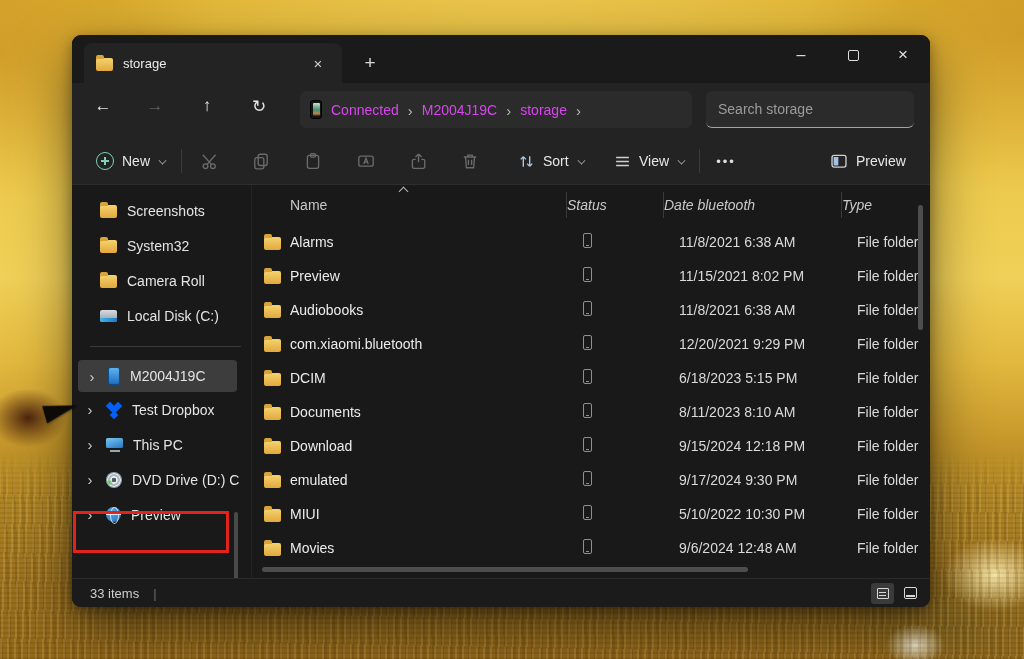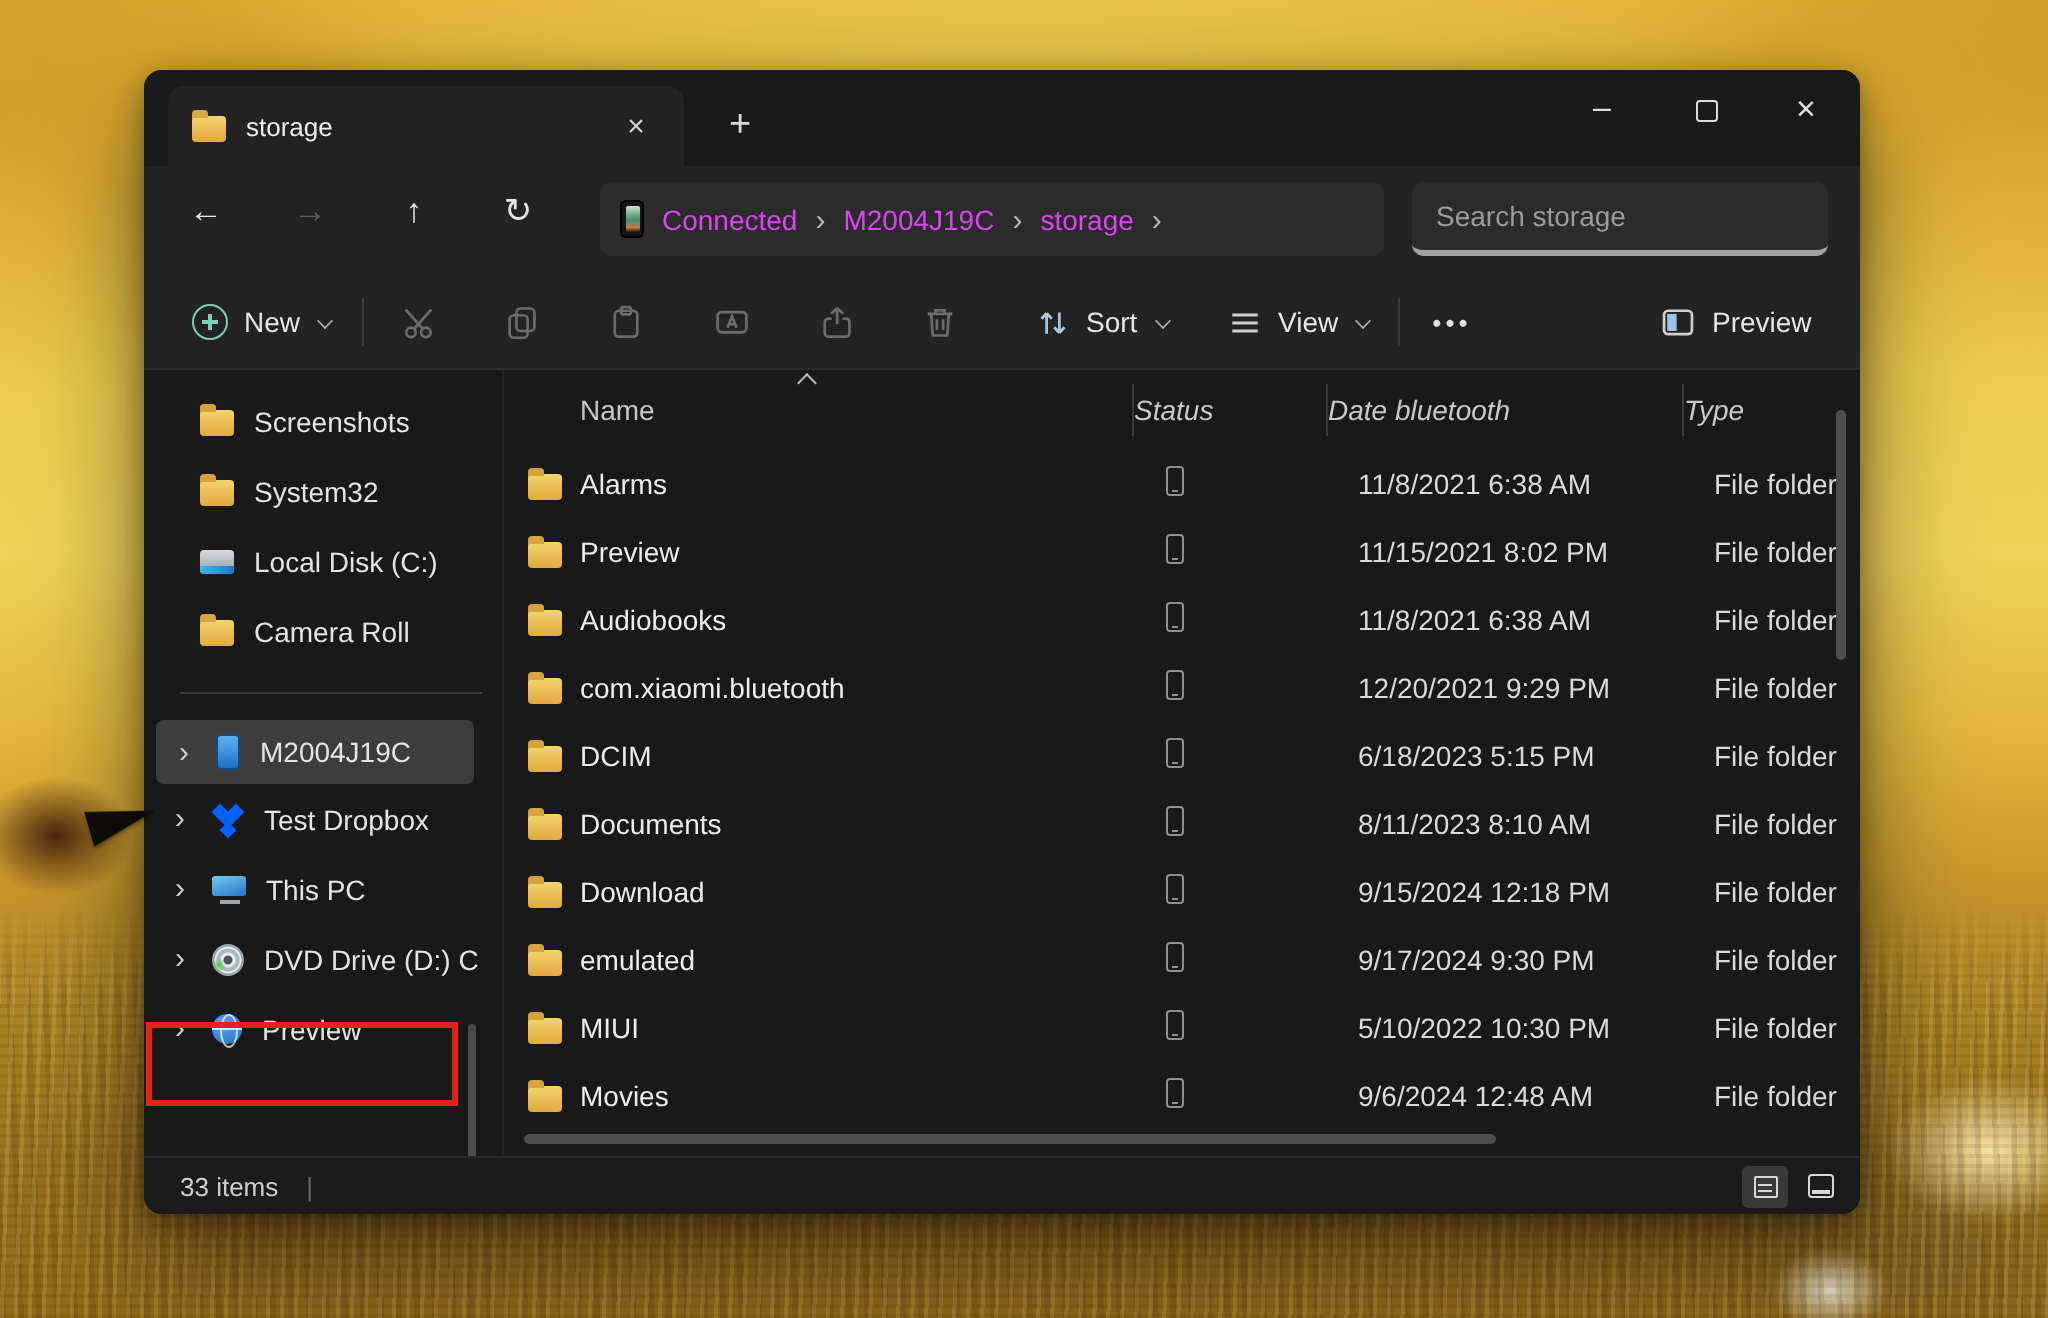--- a/index.html
+++ b/index.html
@@ -56,21 +56,21 @@
             font-size:17px; color:#e4e4e4; border-radius:5px; }
   .navbtn.disabled { color:#5f5f5f; }
   .crumbbar { position:absolute; left:228px; top:56px; width:392px; height:37px; background:#2b2b2b; border-radius:6px;
               display:flex; align-items:center; padding:0 10px; gap:9px; }
   .crumb { color:#d946ef; }
   .crumb-sep { color:#b9b9b9; font-size:15px; padding-top:1px; }
   .phone-crumb { width:12px; height:19px; background:#141414; border:1px solid #000; border-radius:3px; position:relative; flex:0 0 auto; }
   .phone-crumb::after { content:""; position:absolute; left:1.5px; top:2px; width:7px; height:13px; border-radius:1px;
       background:linear-gradient(180deg,#cfe0d2 0%,#7bb089 30%,#3e8f7a 55%,#c77f3e 82%,#2a2018 100%); }
   .searchbox { position:absolute; left:634px; top:56px; width:208px; height:37px; background:#2b2b2b; border-radius:6px;
-               border-bottom:3px solid #a3a3a3; display:flex; align-items:center; padding:0 12px; }
+               border-bottom:1px solid #a3a3a3; display:flex; align-items:center; padding:0 12px; }
   .searchbox input { background:transparent; border:none; outline:none; color:#e6e6e6; font-size:14px; width:100%;
                      font-family:inherit; }
   .searchbox input::placeholder { color:#9b9b9b; }
 
   
   .tbtn { position:absolute; top:108px; height:36px; display:flex; align-items:center; gap:8px; padding:0 10px;
           border-radius:5px; color:#e6e6e6; }
   .tbtn .cdown { width:8px; height:8px; position:relative; }
   .cdown::before { content:""; position:absolute; left:1px; top:0; width:6px; height:6px;
                    border-right:1.4px solid #b0b0b0; border-bottom:1.4px solid #b0b0b0; transform:rotate(45deg) scale(.8); }
@@ -283,26 +283,26 @@
     <div class="sidebar">
       <div class="side-item">
         <span class="ic folder"></span>
         <span class="lbl">Screenshots</span>
       </div>
       <div class="side-item">
         <span class="ic folder"></span>
         <span class="lbl">System32</span>
       </div>
       <div class="side-item">
+        <span class="ic folder"></span>
+        <span class="lbl">Camera Roll</span>
+      </div>
+      <div class="side-item">
         <span class="ic drive"></span>
         <span class="lbl">Local Disk (C:)</span>
-      </div>
-      <div class="side-item">
-        <span class="ic folder"></span>
-        <span class="lbl">Camera Roll</span>
       </div>
 
       <div class="side-sep"></div>
 
       <div class="side-item tree selected">
         <span class="chev">›</span>
         <span class="ic phoneblue"></span>
         <span class="lbl">M2004J19C</span>
       </div>
       <div class="side-item tree">

